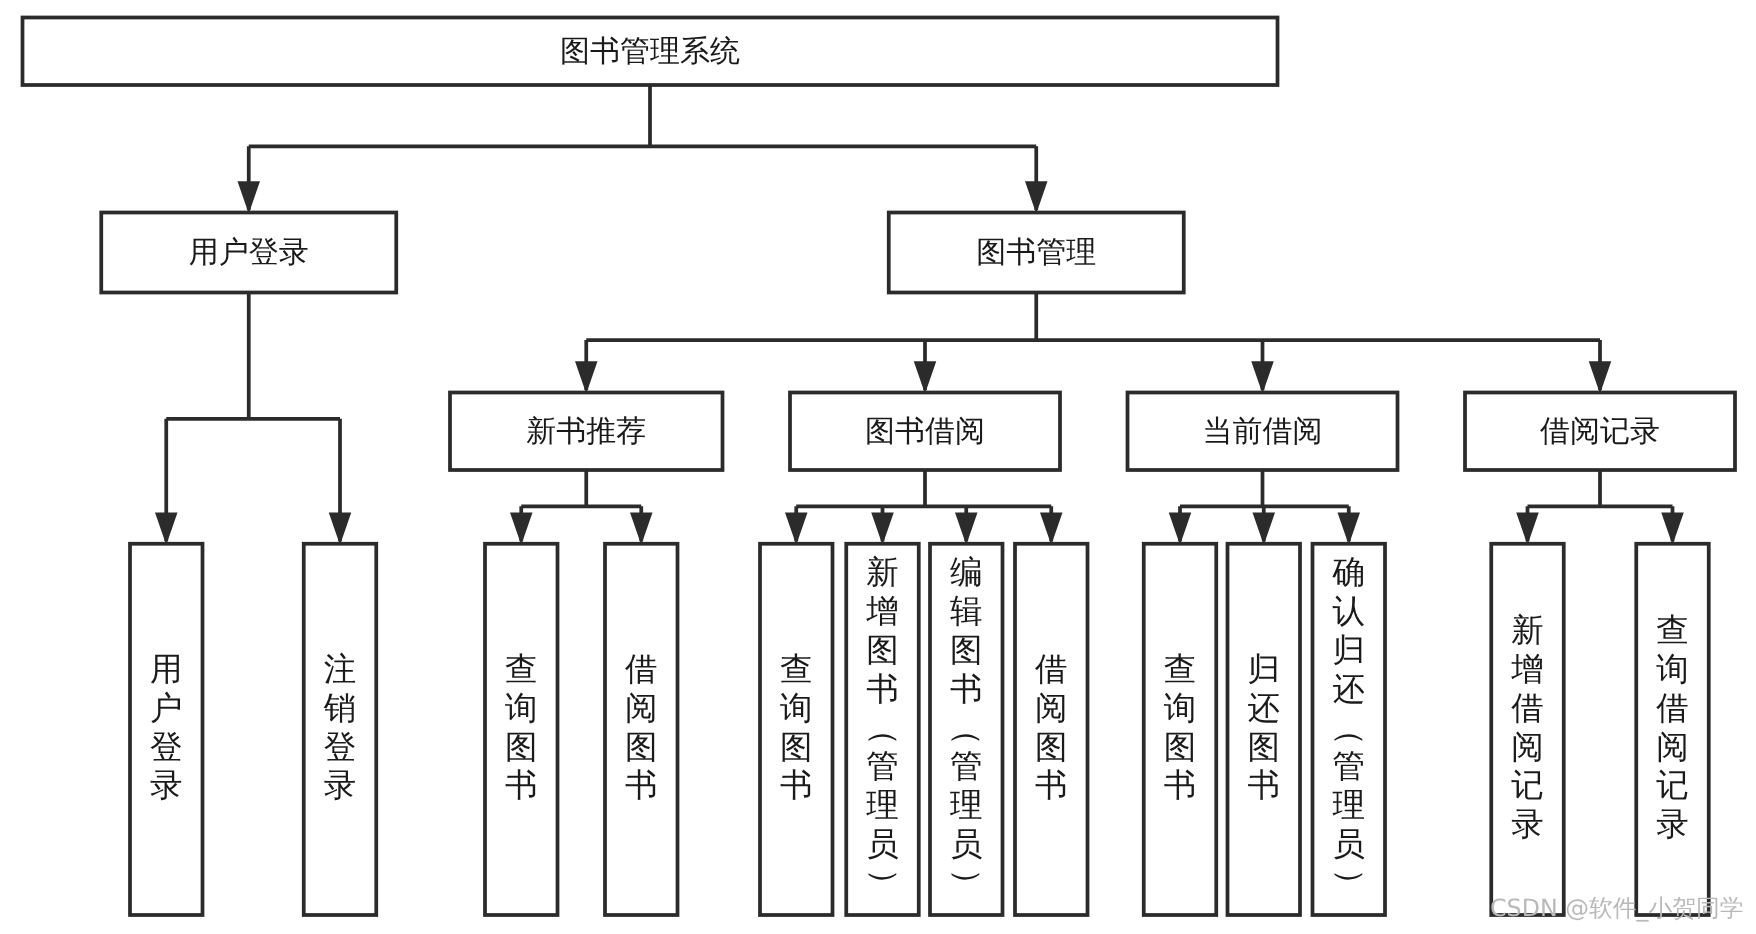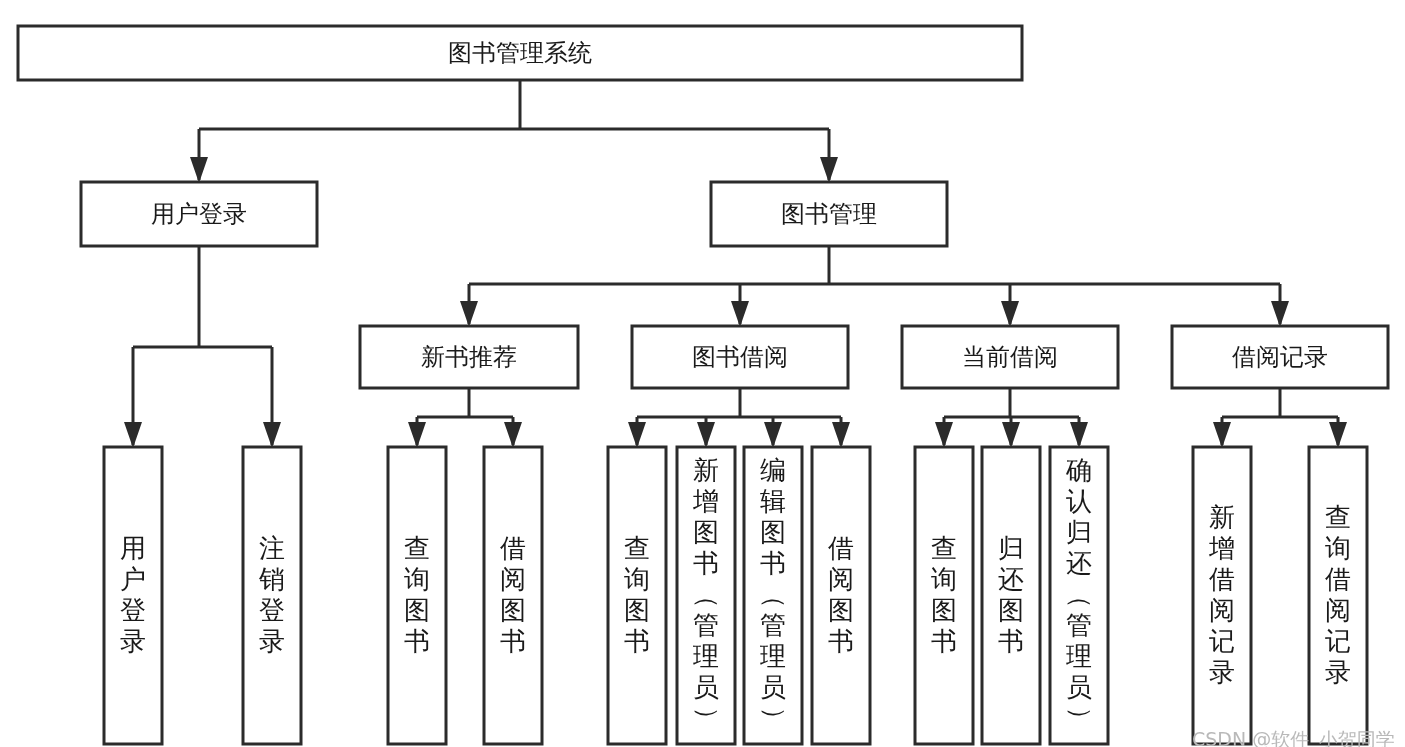--- a/index.html
+++ b/index.html
@@ -11,21 +11,21 @@
   body {
     width: 1405px;
     height: 747px;
     overflow: hidden;
     font-family: "DejaVu Sans", "Liberation Sans", sans-serif;
     position: relative;
   }
   #diagram-root {
     position: absolute;
     left: 0;
-    top: 12px;
+    top: 0;
     width: 1405px;
     height: 611px;
   }
   svg.diagram-canvas {
     display: block;
     width: 1405px;
     height: 747px;
   }
   .node-box {
     fill: #ffffff;

